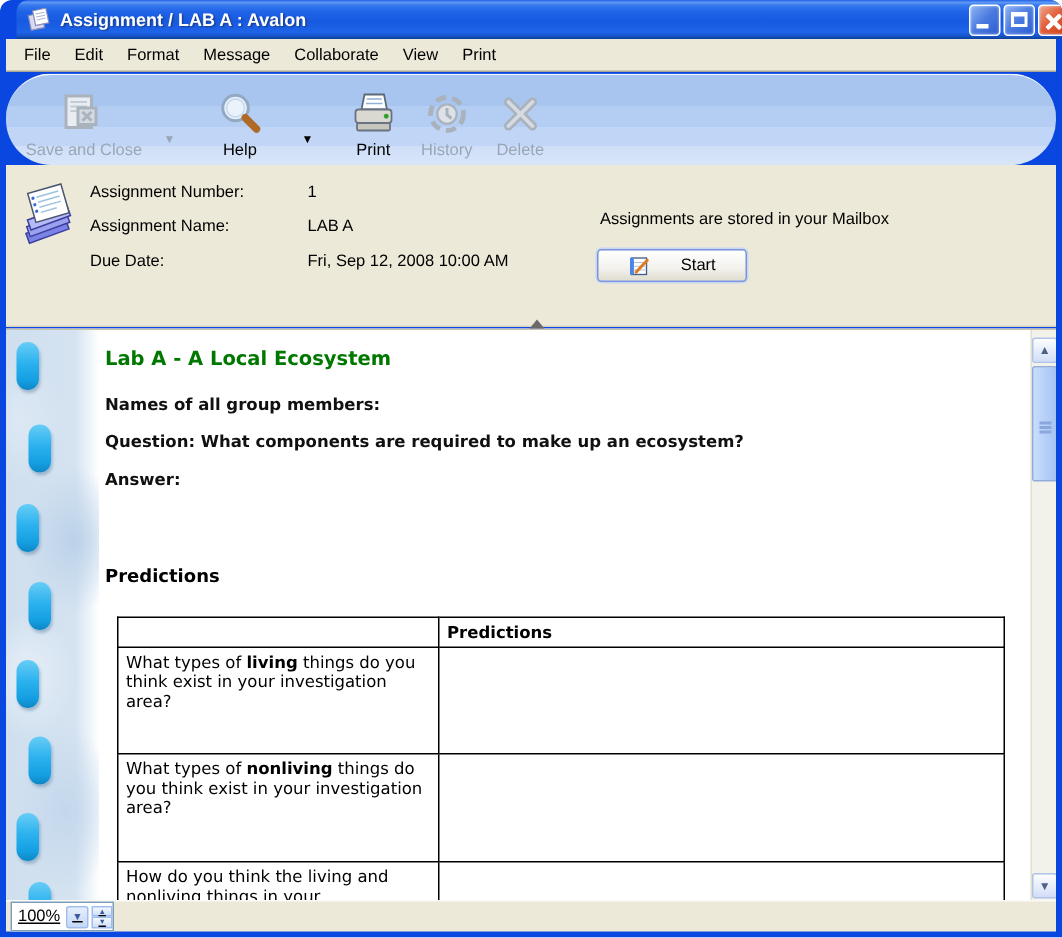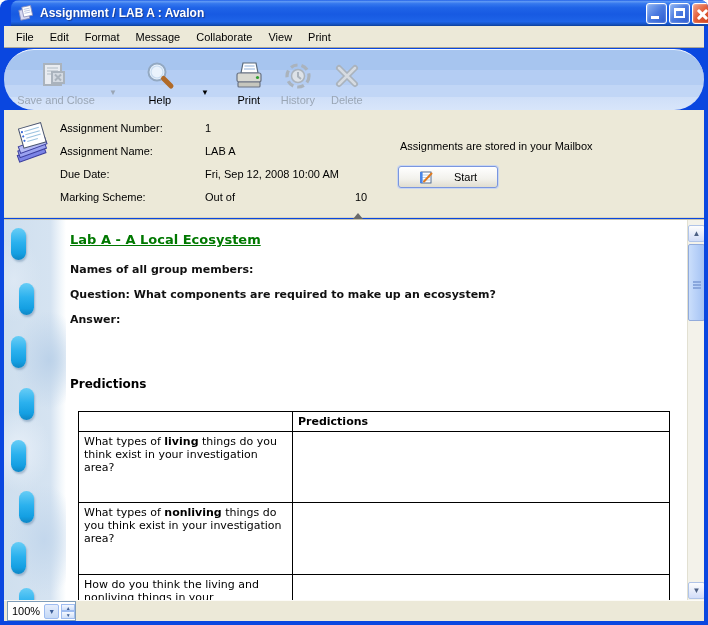--- a/index.html
+++ b/index.html
@@ -82,21 +82,21 @@
       radial-gradient(45px 60px at 15px 230px, #e7eff8 0%, transparent 70%),
       radial-gradient(50px 80px at 40px 320px, #c3d7ec 0%, transparent 70%),
       linear-gradient(90deg,#cfdfee 0%,#d5e3f1 75%,#f2f7fb 92%,#ffffff 100%);
   }
   .capsule {
     position:absolute; width:15px; height:32px; border-radius:8px;
     background:linear-gradient(180deg,#67cdf6 0%,#2bb1ee 45%,#149fe2 80%,#0f86c4 100%);
     box-shadow:1px 2px 2px rgba(60,100,140,.35);
   }
   .docbody { position:absolute; left:0; top:0; width:688px; height:381px; color:#000; }
-  .doctitle { position:absolute; left:66px; top:12px; font-family:"DejaVu Sans",sans-serif; font-size:13px; font-weight:bold; color:#007800;text-decoration:underline; }
+  .doctitle { position:absolute; left:66px; top:12px; font-family:"DejaVu Sans",sans-serif; font-size:13px; font-weight:bold; color:#007800; }
   .docline  { position:absolute; left:66px; font-family:"DejaVu Sans",sans-serif; font-size:11px; font-weight:bold; color:#111; }
   .sectionhead { position:absolute; left:66px; top:157px; font-family:"DejaVu Sans",sans-serif; font-size:12px; font-weight:bold; }
   table.predtable {
     position:absolute; left:74px; top:191px; width:592px;
     border-collapse:collapse; font-family:"DejaVu Sans",sans-serif; font-size:11px;
   }
   .predtable td, .predtable th { border:1px solid #000; vertical-align:top; text-align:left; padding:3px 5px; }
   .predtable th { font-size:11px; font-weight:bold; height:20px; }
   .predtable .qcol { width:214px; }
   .predtable .r1 { height:71px; } .predtable .r2 { height:72px; } .predtable .r3 { height:60px; }
@@ -112,21 +112,21 @@
     position:absolute; left:0; top:24px; width:17px; height:77px;
     background:linear-gradient(90deg,#cadefb 0%,#b7d0f8 50%,#a5c3f3 100%);
     border:1px solid #92abdb; border-radius:2px;
   }
   .sthumb .grip { position:absolute; left:4px; top:36px; width:8px; height:1.5px; background:#89a7dd; box-shadow:0 3px 0 #89a7dd, 0 6px 0 #89a7dd; }
   
   .statusbar {
     position:absolute; left:4px; top:600px; width:700px; height:21px;
     background:#ece9d8; border-top:1px solid #fcfbf7; display:flex; align-items:center; padding-left:3px;
   }
-  .zoomctl { display:flex; align-items:center; height:20px; border:1px solid #7f9db9; background:#fff; }
+  .zoomctl { display:flex; align-items:center; height:20px; border:1px solid #7f9db9; background:#fff;text-decoration:underline; }
   .zoomval { font-size:11px; padding:0 4px; min-width:32px; }
   .zoomdrop {
     width:15px; height:15px; background:linear-gradient(180deg,#e6eefc,#c4d8f6);
     border:1px solid #9ebcf0; border-radius:2px; color:#3c5e98; font-size:7px; line-height:14px; text-align:center;
   }
   .zoomspin { display:flex; flex-direction:column; margin-left:2px; }
   .zoomspin .sp {
     width:14px; height:7.5px; background:linear-gradient(180deg,#f4f8ff,#cfdff8);
     border:1px solid #9ebcf0; color:#3c5e98; font-size:5px; line-height:6px; text-align:center;
   }
@@ -246,25 +246,20 @@
       <span class="fvalue">1</span>
     </div>
     <div class="frow" style="top:35px;">
       <span class="flabel">Assignment Name:</span>
       <span class="fvalue">LAB A</span>
     </div>
     <div class="frow" style="top:58px;">
       <span class="flabel">Due Date:</span>
       <span class="fvalue">Fri, Sep 12, 2008 10:00 AM</span>
     </div>
-    <div class="frow" style="top:81px;">
-      <span class="flabel">Marking Scheme:</span>
-      <span class="fvalue">Out of</span>
-      <span class="fvalue2">10</span>
-    </div>
     <div class="mailboxnote">Assignments are stored in your Mailbox</div>
     <div class="startbtn">
       <svg width="15" height="15" viewBox="0 0 15 15">
         <rect x="2" y="2" width="10" height="11" fill="#ffffff" stroke="#44608a" stroke-width="0.9"></rect>
         <path d="M3 5h8M3 7.5h8M3 10h8" stroke="#a8c4de" stroke-width="0.8"></path>
         <rect x="1" y="2" width="2.6" height="11" fill="#4a86e8"></rect>
         <line x1="5" y1="11.5" x2="12.5" y2="3.5" stroke="#e07a1e" stroke-width="2" stroke-linecap="round"></line>
       </svg>
       <span>Start</span>
     </div>

